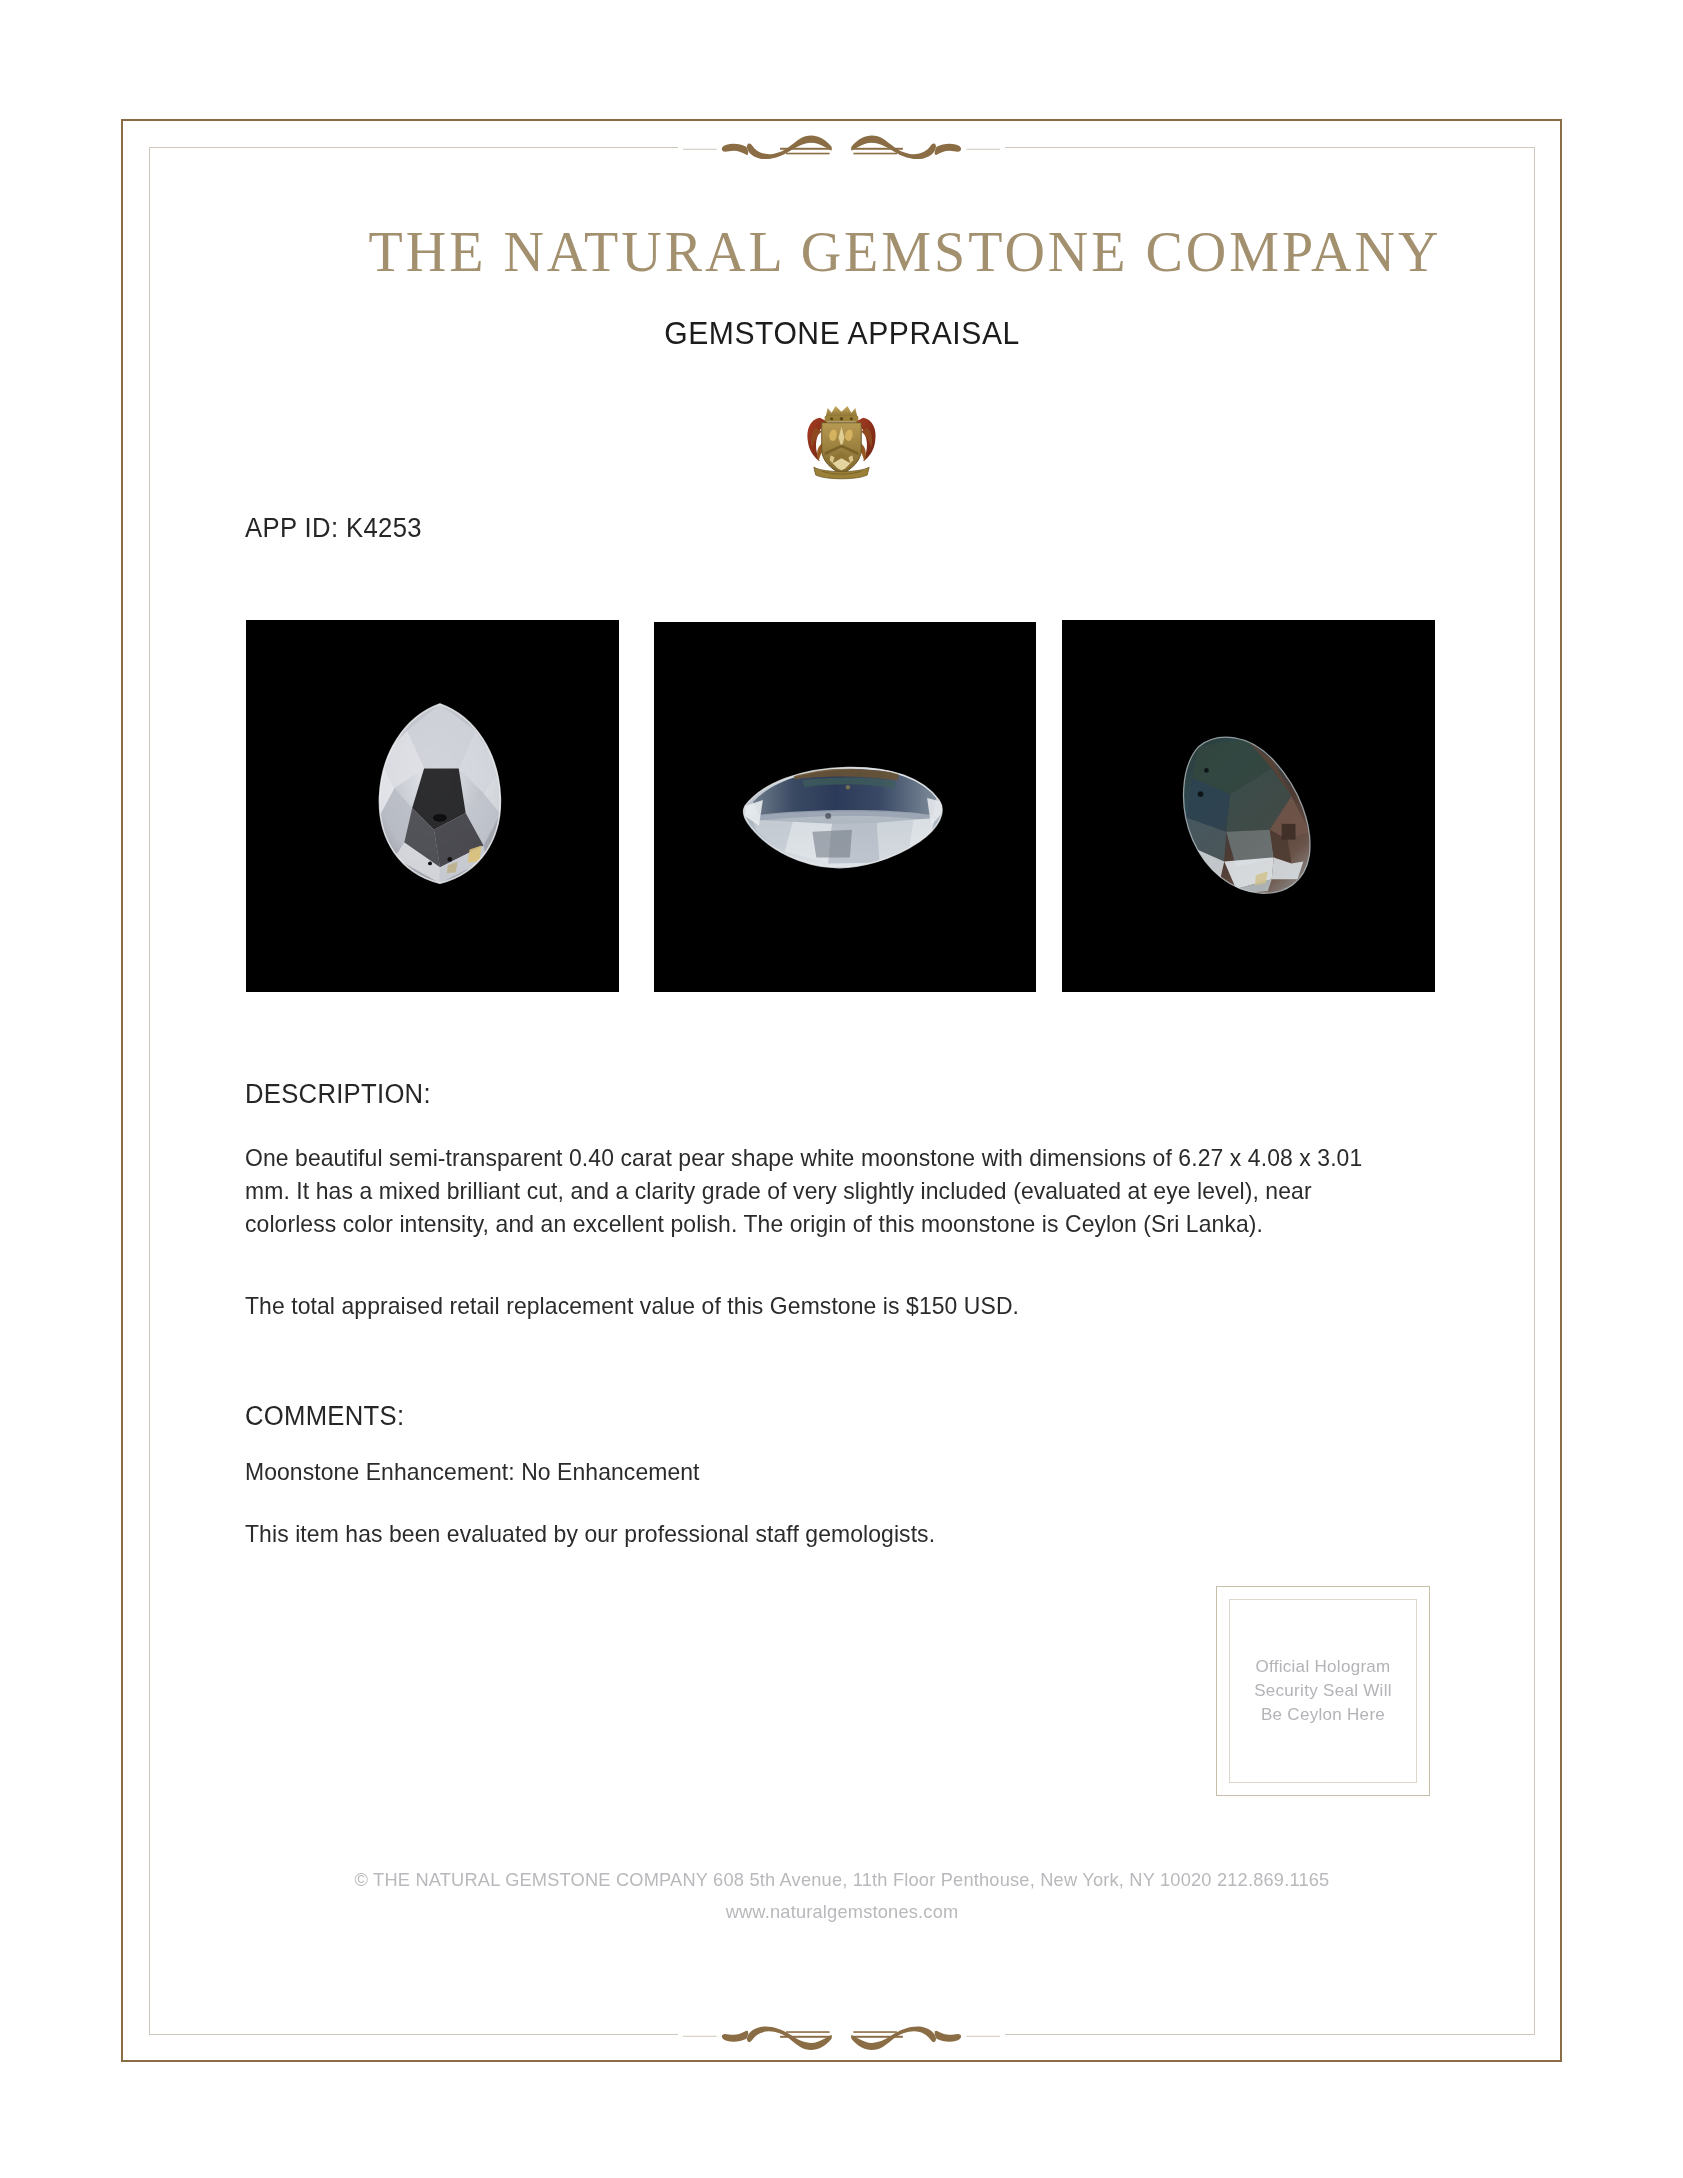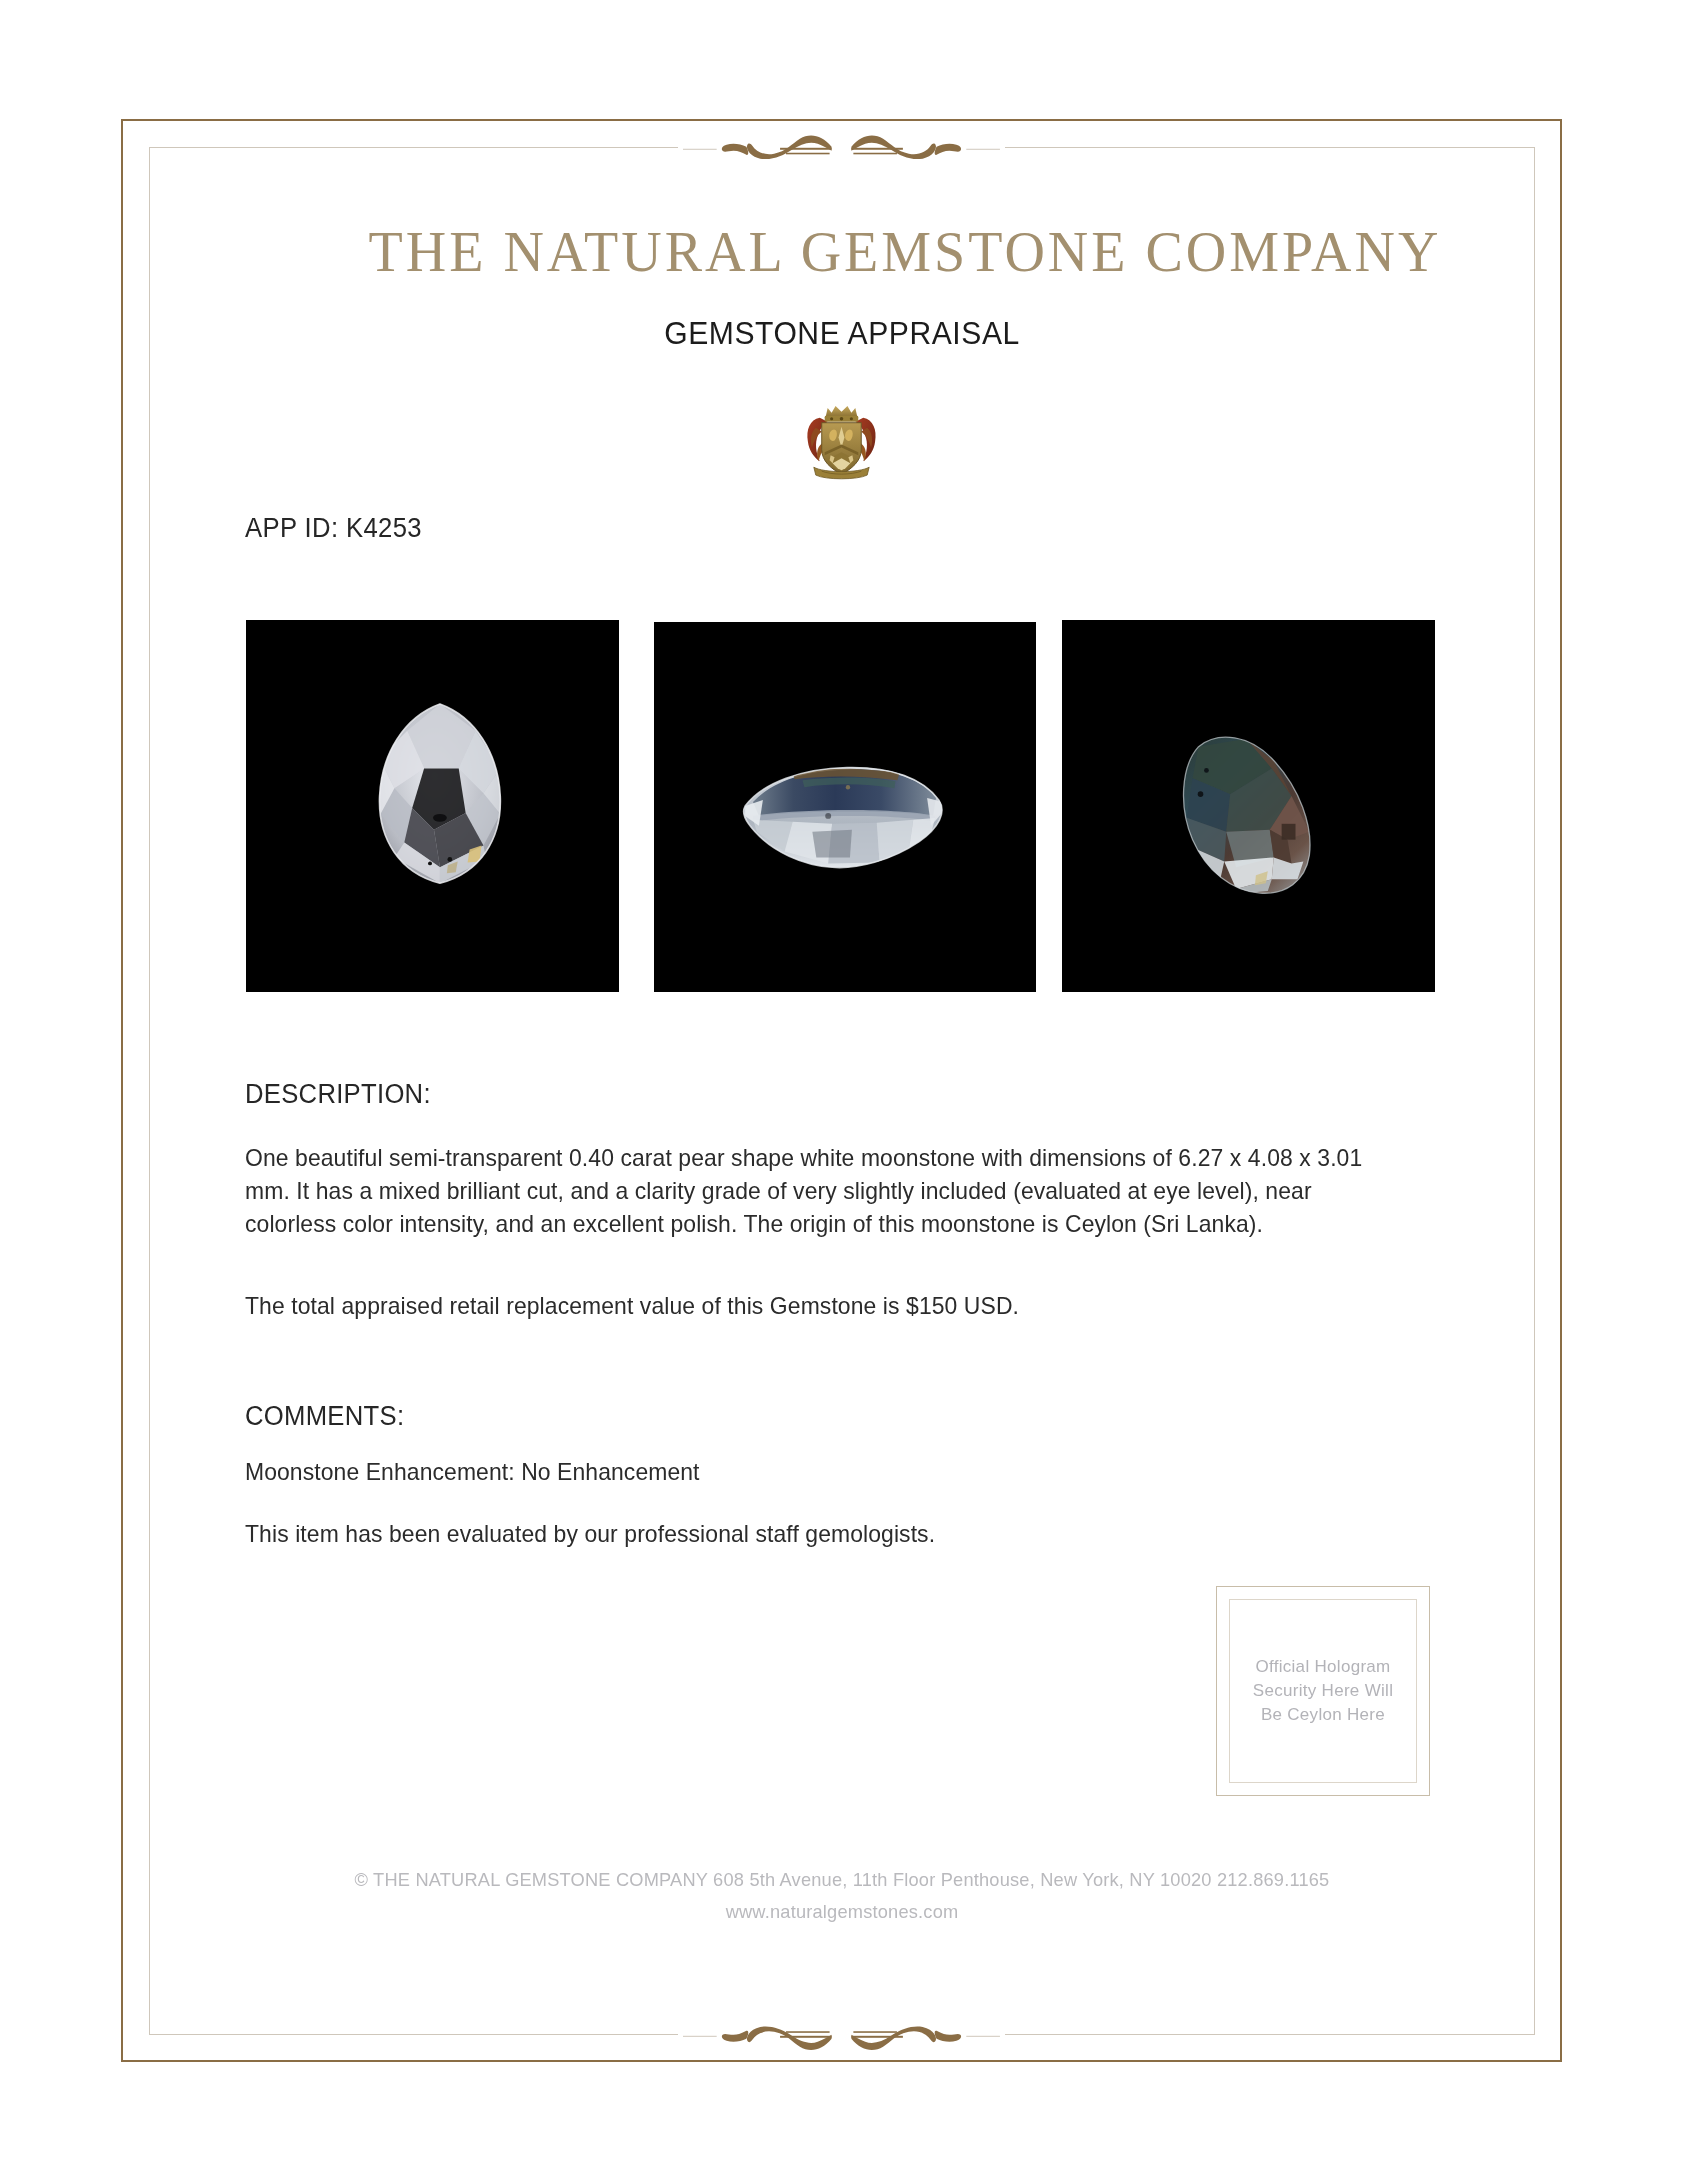--- a/index.html
+++ b/index.html
@@ -407,21 +407,21 @@
   <div class="body-par par-value">The total appraised retail replacement value of this Gemstone is $150 USD.</div>
 
   <div class="section-head head-comments">COMMENTS:</div>
   <div class="body-par par-enh">Moonstone Enhancement: No Enhancement</div>
   <div class="body-par par-eval">This item has been evaluated by our professional staff gemologists.</div>
 
   <div class="holo-outer">
     <div class="holo-inner">
       <div class="holo-text">
         <div>Official Hologram</div>
-        <div>Security Here Will</div>
+        <div>Security Seal Will</div>
         <div>Be Ceylon Here</div>
       </div>
     </div>
   </div>
 
   <div class="footer footer-line1">© THE NATURAL GEMSTONE COMPANY  608 5th Avenue, 11th Floor Penthouse, New York, NY  10020   212.869.1165</div>
   <div class="footer footer-line2">www.naturalgemstones.com</div>
 
   <div class="orn-mask bottom"></div>
   <div class="ornament bottom">

